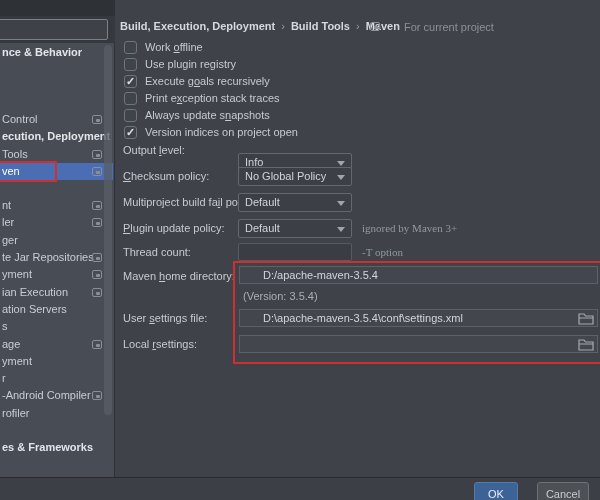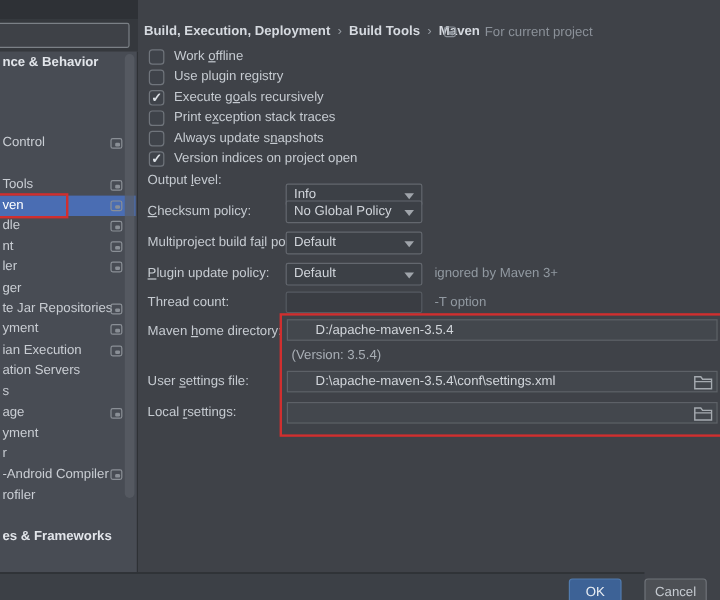--- a/index.html
+++ b/index.html
@@ -49,51 +49,51 @@
   
   .form-label { position:absolute; left:123px; white-space:nowrap; }
   .combo { position:absolute; left:238px; width:114px; height:19px;
     background:#3c4046; border:1px solid #63676e; border-radius:2px; cursor:default; }
   .combo-value { position:absolute; left:6px; top:2px; color:#d0d4da; white-space:nowrap; }
   .combo-arrow { position:absolute; right:6px; top:7px; width:0; height:0;
     border-left:4px solid transparent; border-right:4px solid transparent; border-top:5px solid #a0a5ab; }
   #thread-count-input { position:absolute; left:238px; top:243px; width:114px; height:18px;
     background:#3a3d43; border:1px solid #565a61; border-radius:2px; color:#d0d4da;
     font-family:"Liberation Sans", sans-serif; font-size:11px; padding:0 5px; outline:none; }
-  .note { position:absolute; color:#9199a1; white-space:nowrap; }
+  .note { position:absolute; color:#9199a1; white-space:nowrap;font-family:Liberation Serif, serif; }
 
   
   .path-field { position:absolute; left:239px; width:359px; height:18px;
     background:#43474d; border:1px solid #5d6167; color:#d2d6db; line-height:17px;
     padding-left:23px; white-space:nowrap; overflow:hidden; }
   .folder-btn { position:absolute; right:3px; top:2px; width:16px; height:13px; cursor:pointer; }
   #main-red-box { left:233px; top:261px; width:377px; height:103px; border:2px solid #d02f2f; }
   #version-note { left:243px; top:290px; color:#a9afb6; }
 
   
-  #footer { left:0; top:477px; width:537px; height:23px; background:#3c4046; border-top:1px solid #292b2f; }
+  #footer { left:0; top:477px; width:600px; height:23px; background:#3c4046; border-top:1px solid #292b2f; }
   .btn { position:absolute; top:4px; height:24px; border-radius:3px; text-align:center;
     line-height:22px; cursor:pointer; font-size:11px; }
   #ok-button { left:474px; width:44px; background:#3d6296; border:1px solid #517bae; color:#eaeef4; }
   #cancel-button { left:537px; width:52px; background:#4d5055; border:1px solid #6e7278; color:#c6cbd1; }
 </style>
 </head>
 <body>
 
 <div class="abs" id="topleft-strip"></div>
 <div class="abs" id="search-area">
   <input id="settings-search" value="" style="">
 </div>
 
 <div class="abs" id="sidebar">
   <div class="side-item bold" style="top:1px">nce &amp; Behavior</div>
   <div class="side-item" style="top:68px"><span>Control</span><span class="mini-icon"></span></div>
+  <div class="side-item bold" style="top:85px">ecution, Deployment</div>
   <div class="side-item" style="top:103px"><span>Tools</span><span class="mini-icon"></span></div>
   <div class="side-item selected" style="top:120px"><span>ven</span><span class="mini-icon"></span></div>
-  <div class="side-item" style="top:137px"><span>dle</span><span class="mini-icon"></span></div>
   <div class="side-item" style="top:154px"><span>nt</span><span class="mini-icon"></span></div>
   <div class="side-item" style="top:171px"><span>ler</span><span class="mini-icon"></span></div>
   <div class="side-item" style="top:189px">ger</div>
   <div class="side-item" style="top:206px"><span>te Jar Repositories</span><span class="mini-icon"></span></div>
   <div class="side-item" style="top:223px"><span>yment</span><span class="mini-icon"></span></div>
   <div class="side-item" style="top:241px"><span>ian Execution</span><span class="mini-icon"></span></div>
   <div class="side-item" style="top:258px">ation Servers</div>
   <div class="side-item" style="top:275px">s</div>
   <div class="side-item" style="top:293px"><span>age</span><span class="mini-icon"></span></div>
   <div class="side-item" style="top:310px">yment</div>

